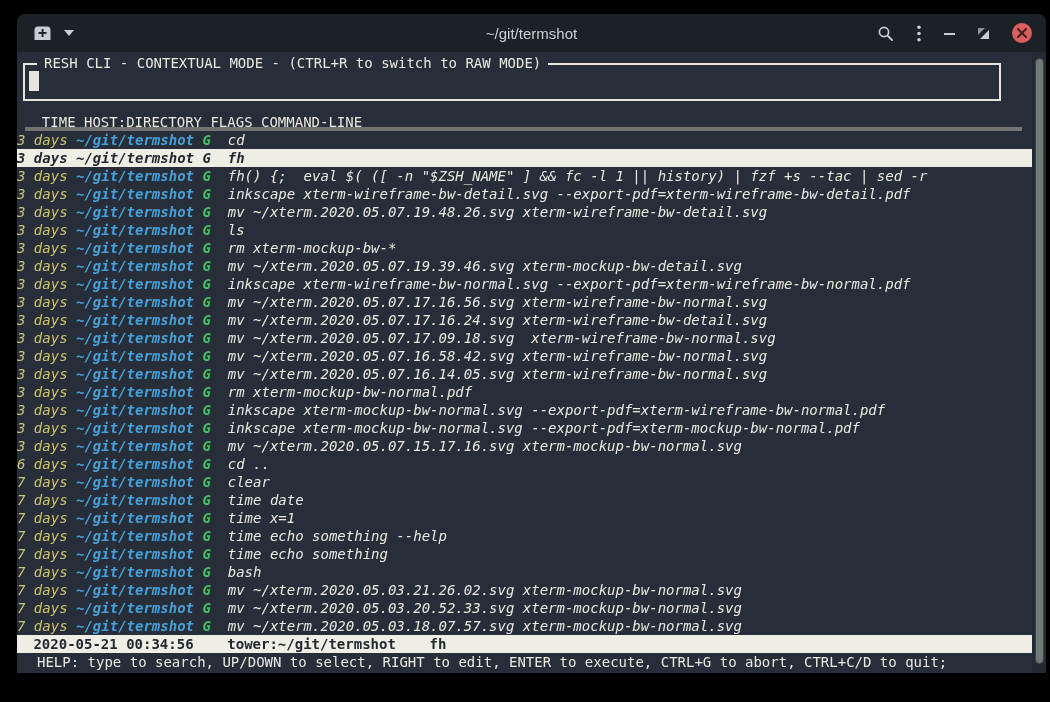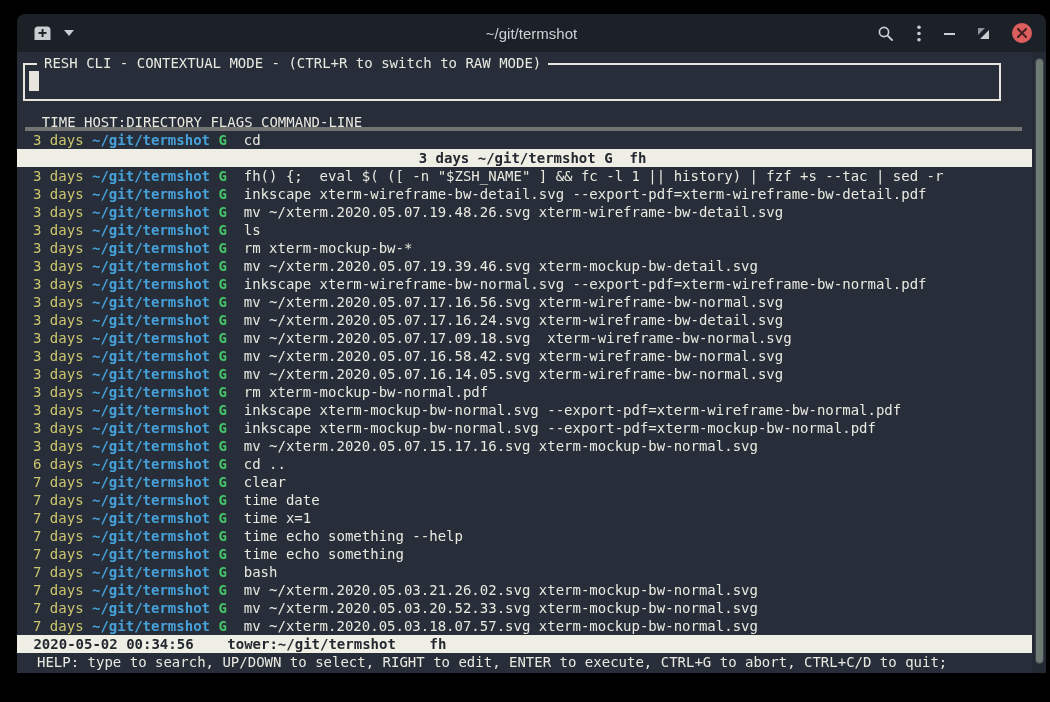--- a/index.html
+++ b/index.html
@@ -34,26 +34,26 @@
                  padding:0 7px; color:#e9e9e0; }
   .cursor-block { position:absolute; left:4px; top:6px; width:10px; height:20px;
                   background:#e8e6dc; }
 
   
   .cols-header { position:absolute; top:61px; left:8px; right:10px; height:18px;
                  border-bottom:4px solid #737373; color:#e9e9e0; }
 
   
   .rows { position:absolute; top:79px; left:0; right:0; }
-  .row { height:18px; padding-left:16px; }
+  .row { height:18px; padding-left:0;font-style:italic; }
   .row .time  { color:#cdc56e; }
   .row .path  { color:#46a1d9; font-weight:bold; }
   .row .flag  { color:#47c366; font-weight:bold; }
   .row .cmd   { color:#e9e9e0; }
-  .row.selected { background:#efeee4; font-weight:bold;text-align:center; }
+  .row.selected { background:#efeee4; font-weight:bold; }
   .row.selected span { color:#232831; }
 
   
   .status-row { position:absolute; top:583px; left:0; right:0; height:18px;
                 background:#efeee4; color:#232831; font-weight:bold; padding-left:8px; }
   .help-row { position:absolute; top:601px; left:0; right:0; height:18px;
               padding-left:20px; color:#e9e9e0; }
 
   
   .scrollbar-track { position:absolute; right:0; top:0; width:14px; height:100%;
@@ -123,21 +123,21 @@
 
       <div class="resh-box">
         <div class="resh-legend">RESH CLI - CONTEXTUAL MODE - (CTRL+R to switch to RAW MODE)</div>
         <div class="cursor-block"></div>
       </div>
 
       <div class="cols-header">  TIME HOST:DIRECTORY FLAGS COMMAND-LINE</div>
 
       <div class="rows"><div class="row"><span class="time">3 days</span><span class="cmd"> </span><span class="path">~/git/termshot</span><span class="cmd"> </span><span class="flag">G</span><span class="cmd">  </span><span class="cmd">cd</span></div><div class="row selected"><span class="time">3 days</span><span class="cmd"> </span><span class="path">~/git/termshot</span><span class="cmd"> </span><span class="flag">G</span><span class="cmd">  </span><span class="cmd">fh</span></div><div class="row"><span class="time">3 days</span><span class="cmd"> </span><span class="path">~/git/termshot</span><span class="cmd"> </span><span class="flag">G</span><span class="cmd">  </span><span class="cmd">fh() {;  eval $( ([ -n "$ZSH_NAME" ] &amp;&amp; fc -l 1 || history) | fzf +s --tac | sed -r</span></div><div class="row"><span class="time">3 days</span><span class="cmd"> </span><span class="path">~/git/termshot</span><span class="cmd"> </span><span class="flag">G</span><span class="cmd">  </span><span class="cmd">inkscape xterm-wireframe-bw-detail.svg --export-pdf=xterm-wireframe-bw-detail.pdf</span></div><div class="row"><span class="time">3 days</span><span class="cmd"> </span><span class="path">~/git/termshot</span><span class="cmd"> </span><span class="flag">G</span><span class="cmd">  </span><span class="cmd">mv ~/xterm.2020.05.07.19.48.26.svg xterm-wireframe-bw-detail.svg</span></div><div class="row"><span class="time">3 days</span><span class="cmd"> </span><span class="path">~/git/termshot</span><span class="cmd"> </span><span class="flag">G</span><span class="cmd">  </span><span class="cmd">ls</span></div><div class="row"><span class="time">3 days</span><span class="cmd"> </span><span class="path">~/git/termshot</span><span class="cmd"> </span><span class="flag">G</span><span class="cmd">  </span><span class="cmd">rm xterm-mockup-bw-*</span></div><div class="row"><span class="time">3 days</span><span class="cmd"> </span><span class="path">~/git/termshot</span><span class="cmd"> </span><span class="flag">G</span><span class="cmd">  </span><span class="cmd">mv ~/xterm.2020.05.07.19.39.46.svg xterm-mockup-bw-detail.svg</span></div><div class="row"><span class="time">3 days</span><span class="cmd"> </span><span class="path">~/git/termshot</span><span class="cmd"> </span><span class="flag">G</span><span class="cmd">  </span><span class="cmd">inkscape xterm-wireframe-bw-normal.svg --export-pdf=xterm-wireframe-bw-normal.pdf</span></div><div class="row"><span class="time">3 days</span><span class="cmd"> </span><span class="path">~/git/termshot</span><span class="cmd"> </span><span class="flag">G</span><span class="cmd">  </span><span class="cmd">mv ~/xterm.2020.05.07.17.16.56.svg xterm-wireframe-bw-normal.svg</span></div><div class="row"><span class="time">3 days</span><span class="cmd"> </span><span class="path">~/git/termshot</span><span class="cmd"> </span><span class="flag">G</span><span class="cmd">  </span><span class="cmd">mv ~/xterm.2020.05.07.17.16.24.svg xterm-wireframe-bw-detail.svg</span></div><div class="row"><span class="time">3 days</span><span class="cmd"> </span><span class="path">~/git/termshot</span><span class="cmd"> </span><span class="flag">G</span><span class="cmd">  </span><span class="cmd">mv ~/xterm.2020.05.07.17.09.18.svg  xterm-wireframe-bw-normal.svg</span></div><div class="row"><span class="time">3 days</span><span class="cmd"> </span><span class="path">~/git/termshot</span><span class="cmd"> </span><span class="flag">G</span><span class="cmd">  </span><span class="cmd">mv ~/xterm.2020.05.07.16.58.42.svg xterm-wireframe-bw-normal.svg</span></div><div class="row"><span class="time">3 days</span><span class="cmd"> </span><span class="path">~/git/termshot</span><span class="cmd"> </span><span class="flag">G</span><span class="cmd">  </span><span class="cmd">mv ~/xterm.2020.05.07.16.14.05.svg xterm-wireframe-bw-normal.svg</span></div><div class="row"><span class="time">3 days</span><span class="cmd"> </span><span class="path">~/git/termshot</span><span class="cmd"> </span><span class="flag">G</span><span class="cmd">  </span><span class="cmd">rm xterm-mockup-bw-normal.pdf</span></div><div class="row"><span class="time">3 days</span><span class="cmd"> </span><span class="path">~/git/termshot</span><span class="cmd"> </span><span class="flag">G</span><span class="cmd">  </span><span class="cmd">inkscape xterm-mockup-bw-normal.svg --export-pdf=xterm-wireframe-bw-normal.pdf</span></div><div class="row"><span class="time">3 days</span><span class="cmd"> </span><span class="path">~/git/termshot</span><span class="cmd"> </span><span class="flag">G</span><span class="cmd">  </span><span class="cmd">inkscape xterm-mockup-bw-normal.svg --export-pdf=xterm-mockup-bw-normal.pdf</span></div><div class="row"><span class="time">3 days</span><span class="cmd"> </span><span class="path">~/git/termshot</span><span class="cmd"> </span><span class="flag">G</span><span class="cmd">  </span><span class="cmd">mv ~/xterm.2020.05.07.15.17.16.svg xterm-mockup-bw-normal.svg</span></div><div class="row"><span class="time">6 days</span><span class="cmd"> </span><span class="path">~/git/termshot</span><span class="cmd"> </span><span class="flag">G</span><span class="cmd">  </span><span class="cmd">cd ..</span></div><div class="row"><span class="time">7 days</span><span class="cmd"> </span><span class="path">~/git/termshot</span><span class="cmd"> </span><span class="flag">G</span><span class="cmd">  </span><span class="cmd">clear</span></div><div class="row"><span class="time">7 days</span><span class="cmd"> </span><span class="path">~/git/termshot</span><span class="cmd"> </span><span class="flag">G</span><span class="cmd">  </span><span class="cmd">time date</span></div><div class="row"><span class="time">7 days</span><span class="cmd"> </span><span class="path">~/git/termshot</span><span class="cmd"> </span><span class="flag">G</span><span class="cmd">  </span><span class="cmd">time x=1</span></div><div class="row"><span class="time">7 days</span><span class="cmd"> </span><span class="path">~/git/termshot</span><span class="cmd"> </span><span class="flag">G</span><span class="cmd">  </span><span class="cmd">time echo something --help</span></div><div class="row"><span class="time">7 days</span><span class="cmd"> </span><span class="path">~/git/termshot</span><span class="cmd"> </span><span class="flag">G</span><span class="cmd">  </span><span class="cmd">time echo something</span></div><div class="row"><span class="time">7 days</span><span class="cmd"> </span><span class="path">~/git/termshot</span><span class="cmd"> </span><span class="flag">G</span><span class="cmd">  </span><span class="cmd">bash</span></div><div class="row"><span class="time">7 days</span><span class="cmd"> </span><span class="path">~/git/termshot</span><span class="cmd"> </span><span class="flag">G</span><span class="cmd">  </span><span class="cmd">mv ~/xterm.2020.05.03.21.26.02.svg xterm-mockup-bw-normal.svg</span></div><div class="row"><span class="time">7 days</span><span class="cmd"> </span><span class="path">~/git/termshot</span><span class="cmd"> </span><span class="flag">G</span><span class="cmd">  </span><span class="cmd">mv ~/xterm.2020.05.03.20.52.33.svg xterm-mockup-bw-normal.svg</span></div><div class="row"><span class="time">7 days</span><span class="cmd"> </span><span class="path">~/git/termshot</span><span class="cmd"> </span><span class="flag">G</span><span class="cmd">  </span><span class="cmd">mv ~/xterm.2020.05.03.18.07.57.svg xterm-mockup-bw-normal.svg</span></div></div>
 
-      <div class="status-row"> 2020-05-02 00:34:56    tower:~/git/termshot    fh</div>
+      <div class="status-row"> 2020-05-21 00:34:56    tower:~/git/termshot    fh</div>
 
       <div class="help-row">HELP: type to search, UP/DOWN to select, RIGHT to edit, ENTER to execute, CTRL+G to abort, CTRL+C/D to quit;</div>
     </div>
 
     <div class="scrollbar-track">
       <div class="scrollbar-thumb"></div>
     </div>
   </div>
 </div>
 

